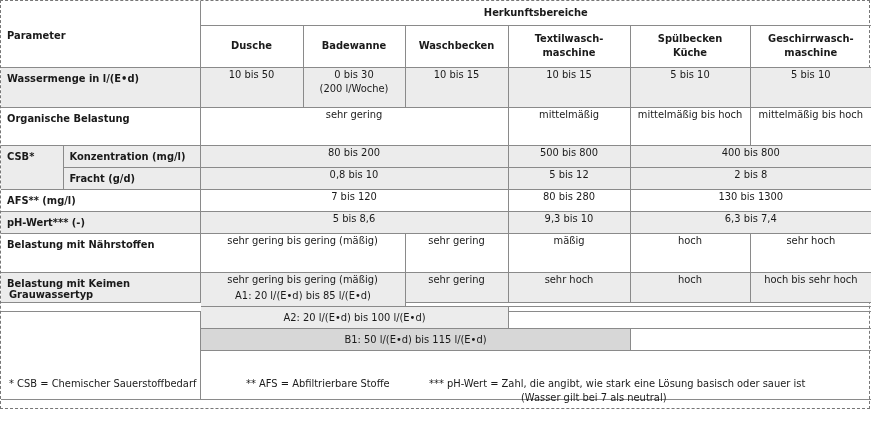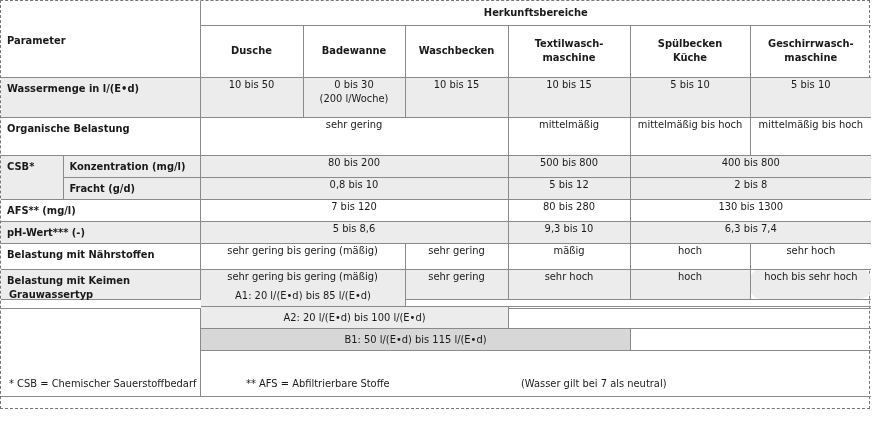--- a/index.html
+++ b/index.html
@@ -39,21 +39,21 @@
       <col style="width:103px">
     <col style="width:122px">
       <col style="width:120px">
       <col style="width:121px">
   </colgroup>
   <tbody>
       <tr style="height:24px">
     <td colspan="2" rowspan="2" class="lbl hdr" style="border-top:none;border-left:none;">Parameter</td>
     <td colspan="6" class="hdr" style="border-top:none;border-right:none;">Herkunftsbereiche</td>
   </tr>
-  <tr style="height:52px">
+  <tr style="height:42px">
     <td class="hdr">Dusche</td>
     <td class="hdr">Badewanne</td>
     <td class="hdr">Waschbecken</td>
     <td class="hdr" style="white-space:pre-line">Textilwasch-
 maschine</td>
     <td class="hdr" style="white-space:pre-line">Spülbecken
 Küche</td>
     <td class="hdr" style="white-space:pre-line;border-right:none;">Geschirrwasch-
 maschine</td>
   </tr>
@@ -94,35 +94,35 @@
     <td colspan="3" class="c">7 bis 120</td>
     <td class="c">80 bis 280</td>
     <td colspan="2" class="c" style="border-right:none;">130 bis 1300</td>
   </tr>
   <tr style="height:22px" class="bg-gray">
     <td colspan="2" class="lbl" style="border-left:none;">pH-Wert*** (-)</td>
     <td colspan="3" class="c">5 bis 8,6</td>
     <td class="c">9,3 bis 10</td>
     <td colspan="2" class="c" style="border-right:none;">6,3 bis 7,4</td>
   </tr>
-  <tr style="height:26px" class="bg-white">
+  <tr style="height:39px" class="bg-white">
     <td colspan="2" class="lbl" style="border-left:none;">Belastung mit Nährstoffen</td>
     <td colspan="2" class="c">sehr gering bis gering (mäßig)</td>
     <td class="c">sehr gering</td>
     <td class="c">mäßig</td>
     <td class="c">hoch</td>
     <td class="c" style="border-right:none;">sehr hoch</td>
   </tr>
   <tr style="height:30px" class="bg-gray">
     <td colspan="2" class="lbl" style="border-left:none;">Belastung mit Keimen</td>
     <td colspan="2" class="c">sehr gering bis gering (mäßig)</td>
     <td class="c">sehr gering</td>
     <td class="c">sehr hoch</td>
     <td class="c">hoch</td>
-    <td class="c" style="border-right:none;border-radius:11px;">hoch bis sehr hoch</td>
+    <td class="c" style="border-right:none;">hoch bis sehr hoch</td>
   </tr>
   <tr class="spacer">
     <td colspan="8" style="border-left:none;border-right:none;"></td>
   </tr>
   <tr style="height:88px">
     <td colspan="2" style="border-left:none;"></td>
     <td colspan="6" style="border-right:none;padding:0;"></td>
   </tr>
 </tbody>
   </table>
@@ -138,15 +138,16 @@
   </div>
   <div class="gw-row">
     <div class="gw-bar bg-dark" style="width:430px">B1: 50 l/(E•d) bis 115 l/(E•d)</div>
   </div>
 </div>
 
 <div class="footnotes">
   <span class="fn" style="left:0">* CSB = Chemischer Sauerstoffbedarf</span>
   <span class="fn" style="left:237px">** AFS = Abfiltrierbare Stoffe</span>
   <span class="fn fn3">
+    <span>*** pH-Wert = Zahl, die angibt, wie stark eine Lösung basisch oder sauer ist</span>
     <span class="cont">(Wasser gilt bei 7 als neutral)</span>
   </span>
 </div>
 
 </body></html>

